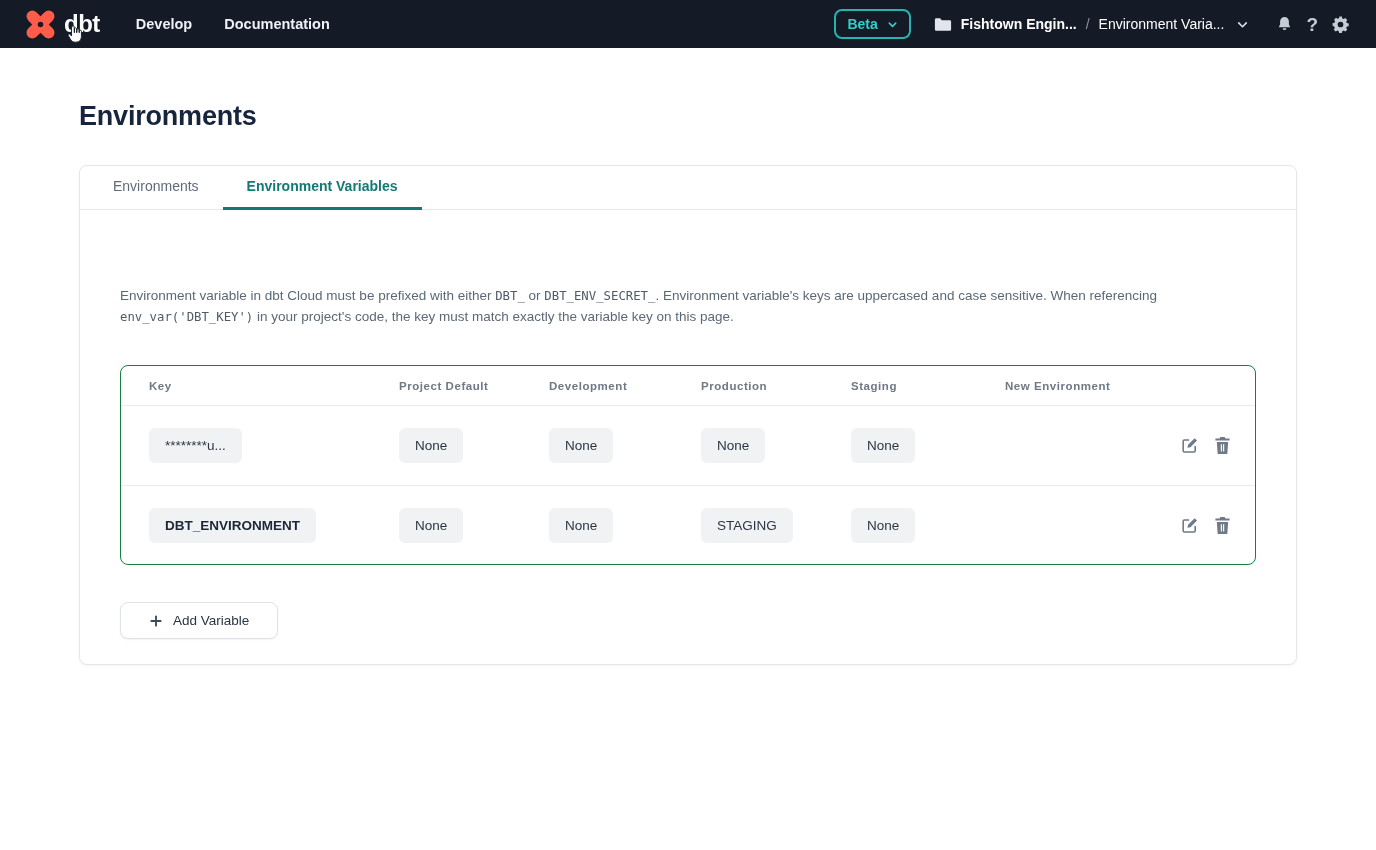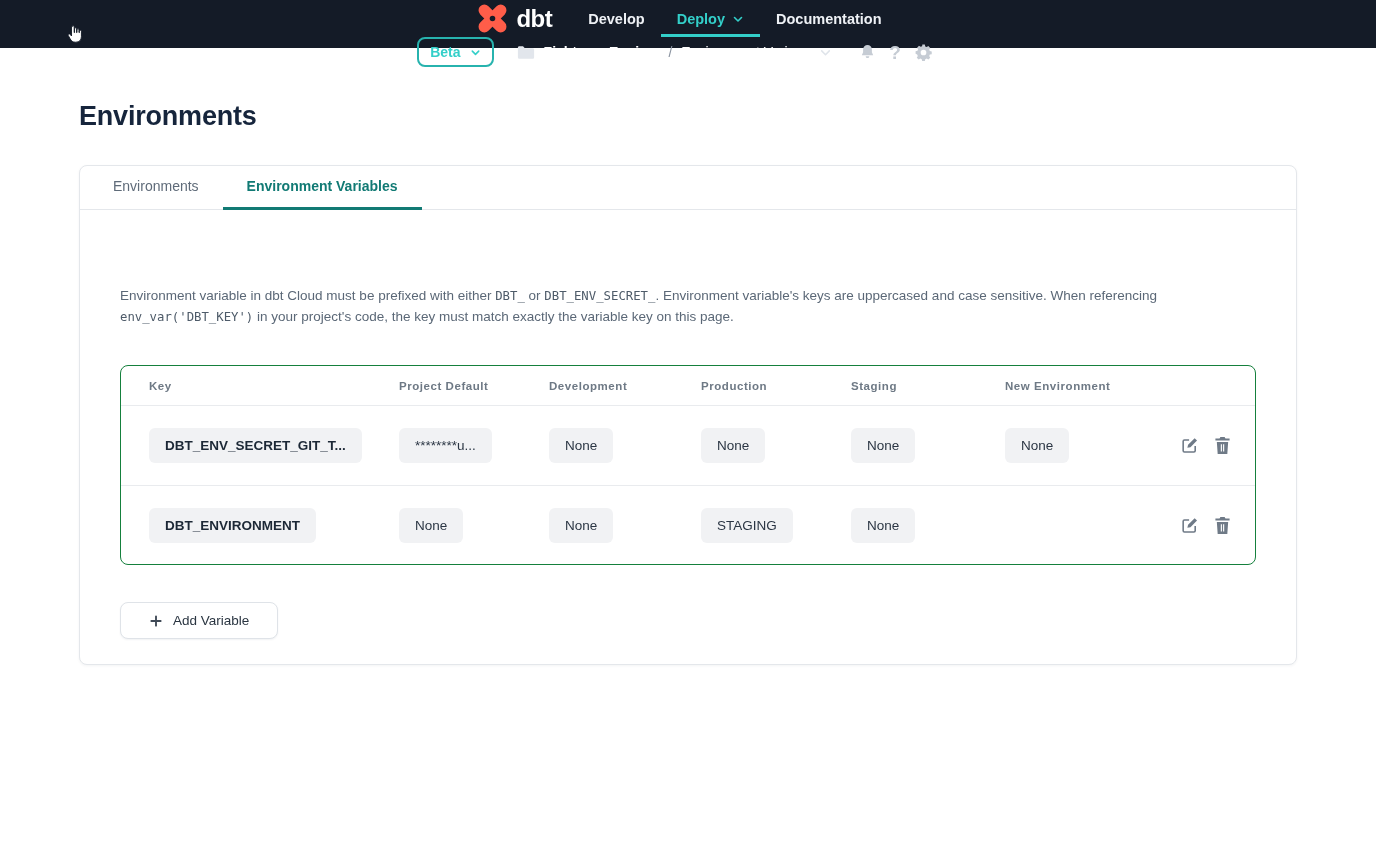--- a/index.html
+++ b/index.html
@@ -24,21 +24,21 @@
     color:var(--text-dark);
     position:relative;overflow:hidden;
     -webkit-font-smoothing:antialiased;
   }
   button{font-family:inherit;background:none;border:none;padding:0;cursor:pointer;}
 
   
   .navbar{
     height:48px;background:var(--navbar-bg);
     display:flex;justify-content:space-between;align-items:center;
-    padding:0 26px 0 0;position:relative;flex-direction:column;
+    padding:0 26px 0 0;position:relative;
   }
   .nav-left{display:flex;align-items:center;height:100%;}
   .logo{display:flex;align-items:center;gap:5px;padding:0 20px 0 22px;height:100%;}
   .logo-text{color:#fff;font-size:24px;font-weight:700;letter-spacing:-0.5px;line-height:1;}
   .nav-items{display:flex;height:100%;}
   .nav-item{
     display:flex;align-items:center;gap:7px;height:100%;
     padding:0 16px;color:#eef1f5;font-size:14.5px;font-weight:600;
     text-decoration:none;border-bottom:3px solid transparent;padding-top:3px;
   }
@@ -112,28 +112,20 @@
             <rect x="1.5" y="16.5" width="45" height="15" rx="7.5"></rect>
           </g>
           <circle cx="24" cy="24" r="3.6" fill="#141b27"></circle>
         </svg>
       </span>
       <span class="logo-text">dbt</span>
     </div>
     <nav class="nav-items">
       <a class="nav-item">
         <span>Develop</span>
-      </a>
-      <a class="nav-item active">
-        <span>Deploy</span>
-        <span style="display:flex;">
-          <svg width="12" height="12" viewBox="0 0 24 24" fill="none" stroke="currentColor" stroke-width="3.2" stroke-linecap="round" stroke-linejoin="round">
-              <path d="M5 9l7 7 7-7"></path>
-            </svg>
-        </span>
       </a>
       <a class="nav-item">
         <span>Documentation</span>
       </a>
     </nav>
   </div>
 
   <div class="nav-right">
     <button class="beta-badge">
       <span>Beta</span>
@@ -203,21 +195,20 @@
         <div class="t-row t-head">
             <div class="col">Key</div>
             <div class="col">Project Default</div>
             <div class="col">Development</div>
             <div class="col">Production</div>
             <div class="col">Staging</div>
             <div class="col">New Environment</div>
           </div>
         <div>
             <div class="t-row t-body-row">
-              <div class="cell"><span class="pill key">DBT_ENV_SECRET_GIT_T...</span></div>
               <div class="cell"><span class="pill">********u...</span></div>
               <div class="cell"><span class="pill">None</span></div>
               <div class="cell"><span class="pill">None</span></div>
               <div class="cell"><span class="pill">None</span></div>
               <div class="cell"><span class="pill">None</span></div>
               <div class="actions">
                 <button class="icon-btn">
                   <span style="display:flex;">
                     <svg width="19" height="19" viewBox="0 0 24 24" fill="none" stroke="currentColor" stroke-width="2">
                       <path d="M11.5 5H5.6A1.6 1.6 0 0 0 4 6.6v12A1.6 1.6 0 0 0 5.6 20.2h12a1.6 1.6 0 0 0 1.6-1.6v-6"></path>

